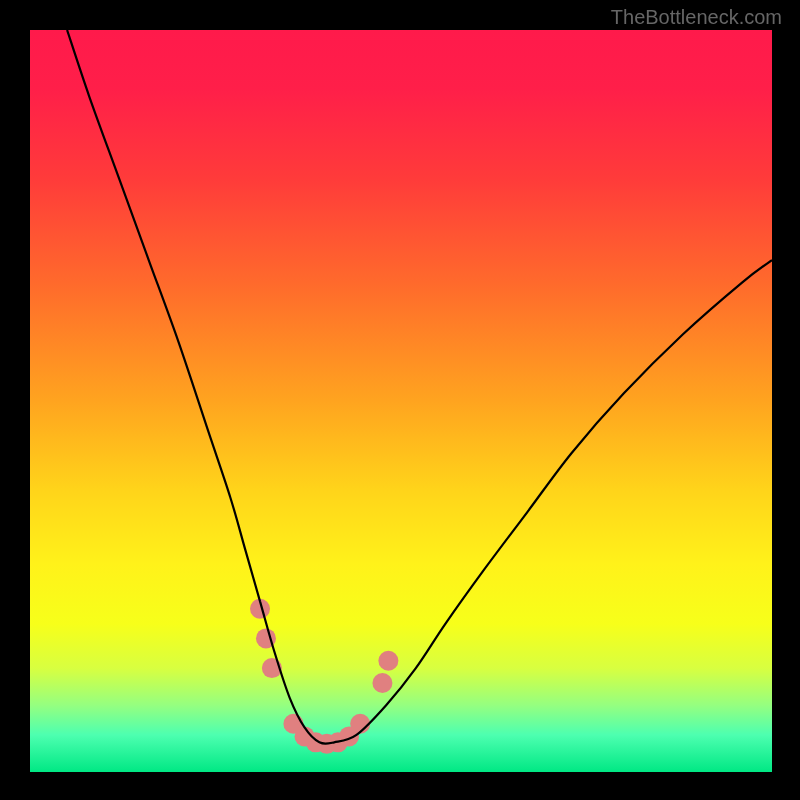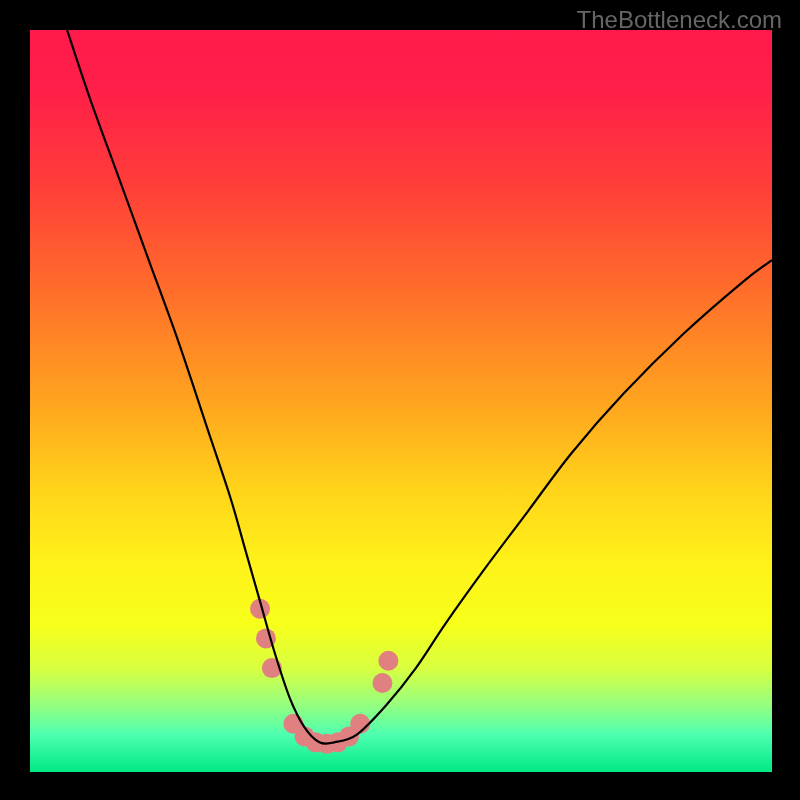--- a/index.html
+++ b/index.html
@@ -9,21 +9,21 @@
     height: 800px;
     background: #000;
     position: relative;
     font-family: Arial, sans-serif;
   }
   .watermark {
     position: absolute;
     top: 6px;
     right: 18px;
     color: #666;
-    font-size: 24px;
+    font-size: 20px;
     font-weight: 500;
     z-index: 10;
   }
   .plot-area {
     position: absolute;
     left: 30px;
     top: 30px;
     width: 742px;
     height: 742px;
     overflow: hidden;

